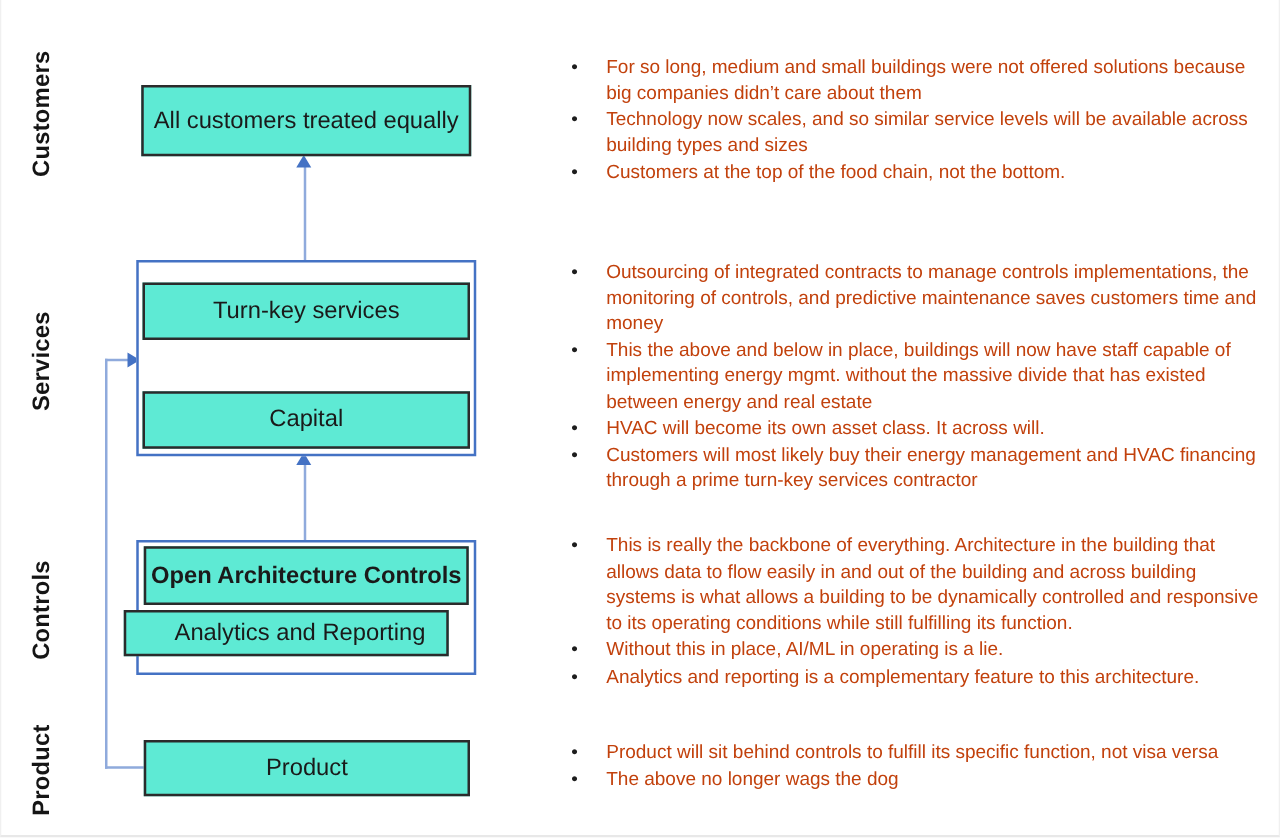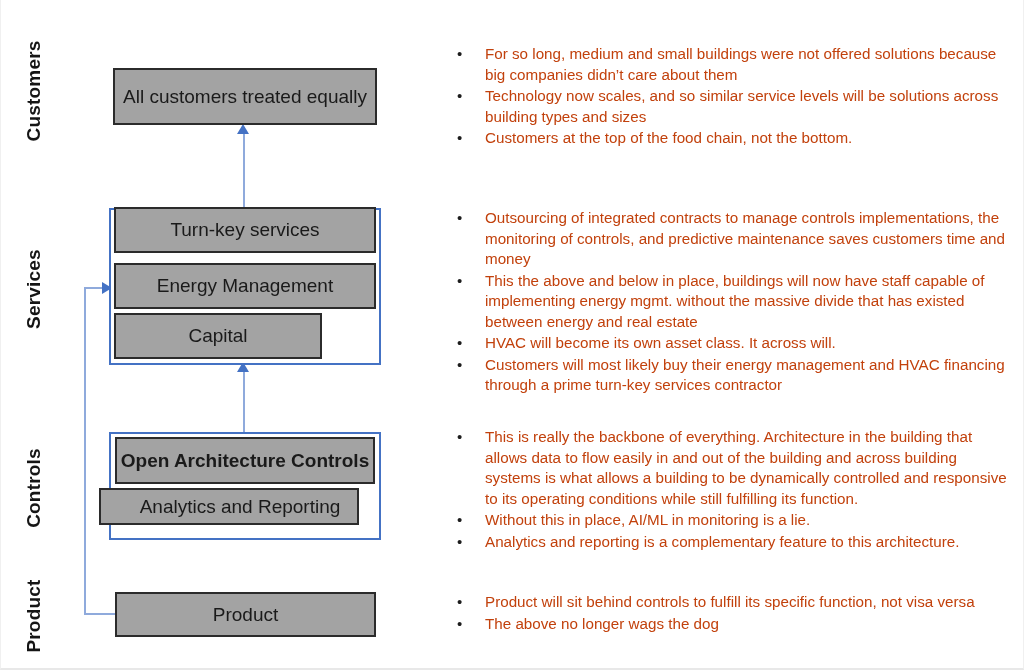--- a/index.html
+++ b/index.html
@@ -32,21 +32,21 @@
     white-space: nowrap;
     transform-origin: center center;
     transform: rotate(-90deg);
     text-align: center;
   }
 
   
   .node-box {
     position: absolute;
     box-sizing: border-box;
-    background: #a3a3a3;
+    background: #5eead4;
     border: 2.2px solid #2b2b2b;
     display: flex;
     align-items: center;
     justify-content: center;
     font-size: 19px;
     color: #1a1a1a;
     font-family: "Liberation Sans", sans-serif;
   }
   .group-box {
     position: absolute;
@@ -133,42 +133,41 @@
 
   <div class="conn-line-h" style="left:83px; top:613px; width:31px;"></div>
   <div class="conn-line-v" style="left:83px; top:287px; height:328px;"></div>
   <div class="conn-line-h" style="left:83px; top:287px; width:22px;"></div>
   <div class="arrow-right" style="left:101px; top:282px;"></div>
 
   <div class="node-box" style="left:112px; top:68px; width:264px; height:57px;">All customers treated equally</div>
 
   <div class="group-box" style="left:108px; top:208px; width:272px; height:157px;"></div>
 
-  <div class="node-box" style="left:113px; top:207px; width:262px; height:46px;">Turn-key services</div>
-
-  <div class="node-box" style="left:113px; top:263px; width:262px; height:46px;">Energy Management</div>
-
-  <div class="node-box" style="left:113px; top:313px; width:208px; height:46px;">Capital</div>
+  <div class="node-box" style="left:113px; top:226px; width:262px; height:46px;">Turn-key services</div>
+
+
+  <div class="node-box" style="left:113px; top:313px; width:262px; height:46px;">Capital</div>
 
   <div class="group-box" style="left:108px; top:432px; width:272px; height:108px;"></div>
 
   <div class="node-box" style="left:114px; top:437px; width:260px; height:47px;font-weight:bold;">Open Architecture Controls</div>
 
   <div class="node-box" style="left:98px; top:488px; width:260px; height:37px;padding-left:22px;">Analytics and Reporting</div>
 
   <div class="node-box" style="left:114px; top:592px; width:261px; height:45px;">Product</div>
 
   <div class="bullets" style="top:44px;">
     <div class="bullet-row">
       <span class="bullet-dot">•</span>
       <span class="bullet-text">For so long, medium and small buildings were not offered solutions because big companies didn’t care about them</span>
     </div>
     <div class="bullet-row">
       <span class="bullet-dot">•</span>
-      <span class="bullet-text">Technology now scales, and so similar service levels will be solutions across building types and sizes</span>
+      <span class="bullet-text">Technology now scales, and so similar service levels will be available across building types and sizes</span>
     </div>
     <div class="bullet-row">
       <span class="bullet-dot">•</span>
       <span class="bullet-text">Customers at the top of the food chain, not the bottom.</span>
     </div>
   </div>
 
   <div class="bullets" style="top:208px;">
     <div class="bullet-row">
       <span class="bullet-dot">•</span>
@@ -188,21 +187,21 @@
     </div>
   </div>
 
   <div class="bullets" style="top:427px;">
     <div class="bullet-row">
       <span class="bullet-dot">•</span>
       <span class="bullet-text">This is really the backbone of everything.  Architecture in the building that allows data to flow easily in and out of the building and across building systems is what allows a building to be dynamically controlled and responsive to its operating conditions while still fulfilling its function.</span>
     </div>
     <div class="bullet-row">
       <span class="bullet-dot">•</span>
-      <span class="bullet-text">Without this in place, AI/ML in monitoring is a lie.</span>
+      <span class="bullet-text">Without this in place, AI/ML in operating is a lie.</span>
     </div>
     <div class="bullet-row">
       <span class="bullet-dot">•</span>
       <span class="bullet-text">Analytics and reporting is a complementary feature to this architecture.</span>
     </div>
   </div>
 
   <div class="bullets" style="top:592px;">
     <div class="bullet-row">
       <span class="bullet-dot">•</span>

